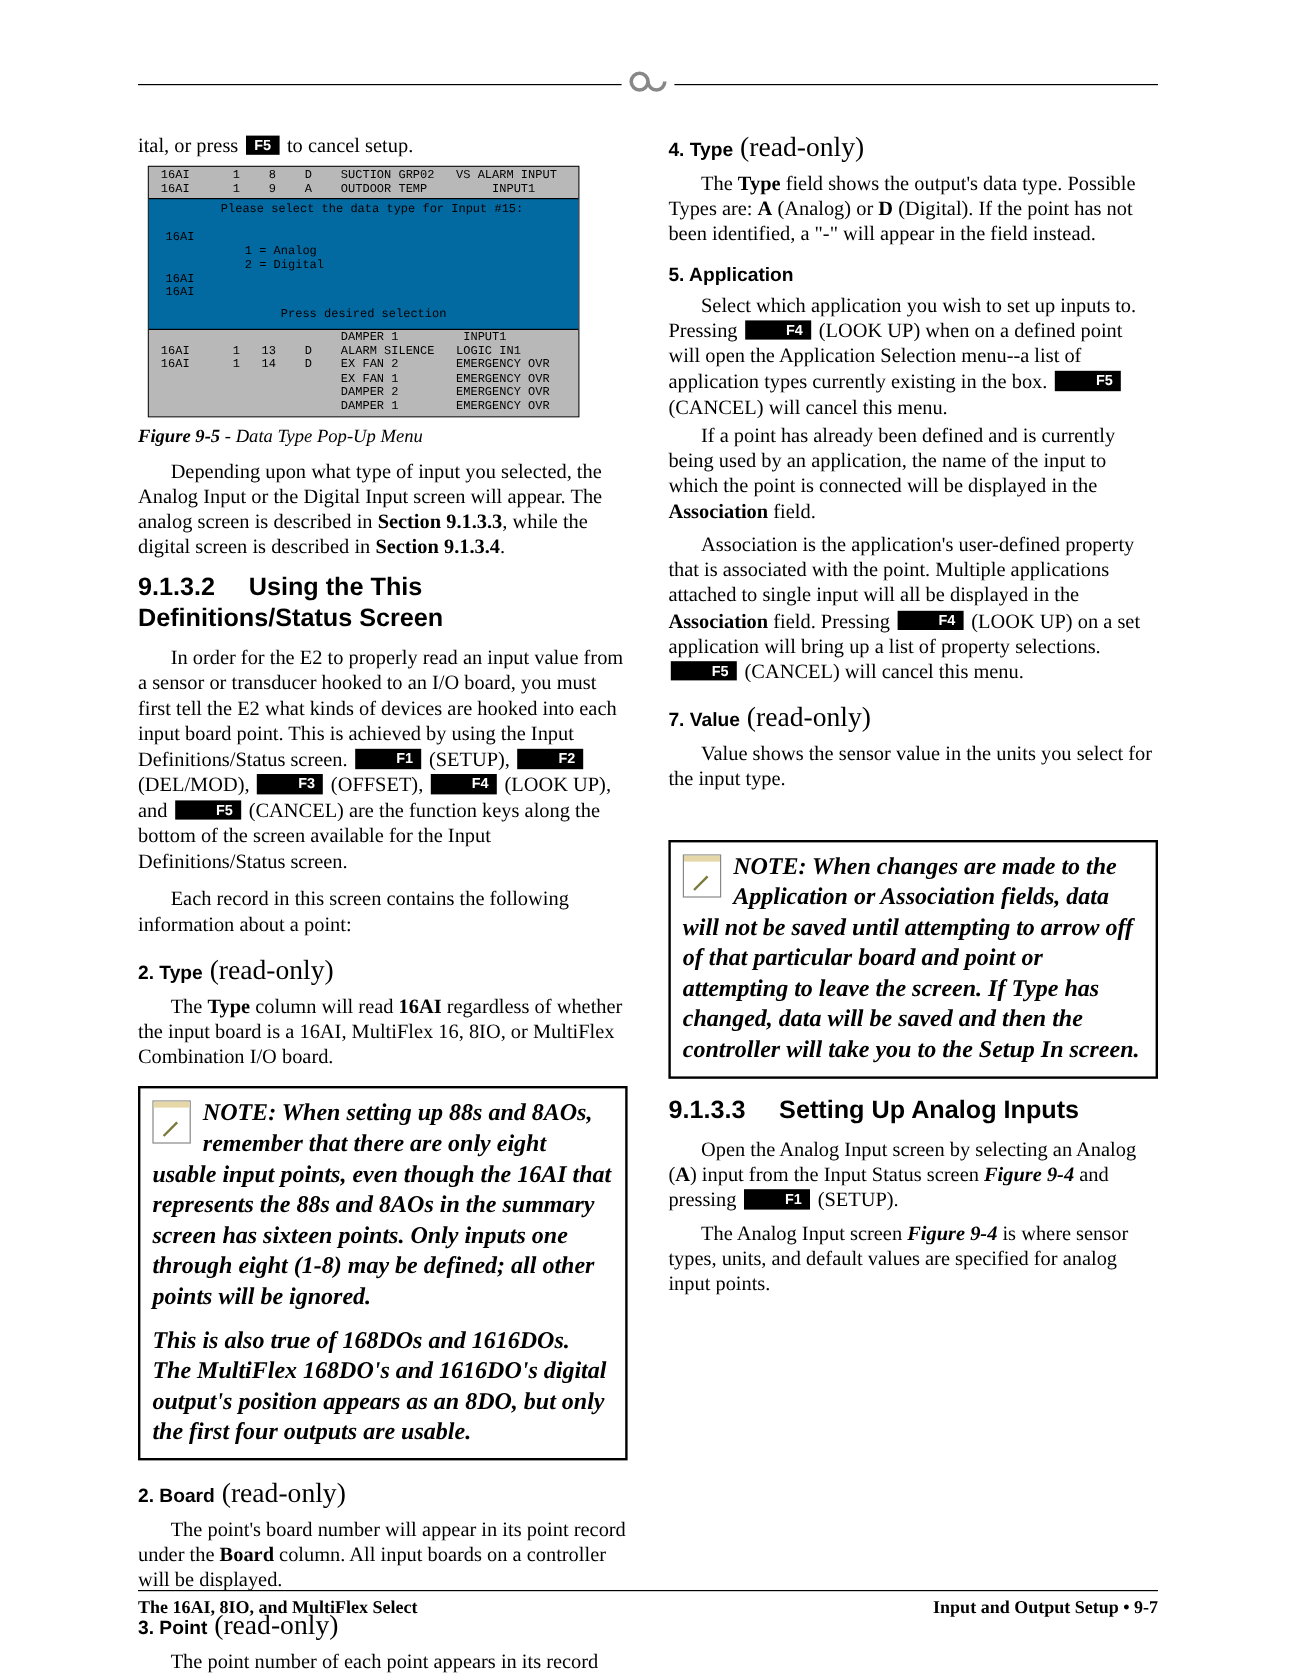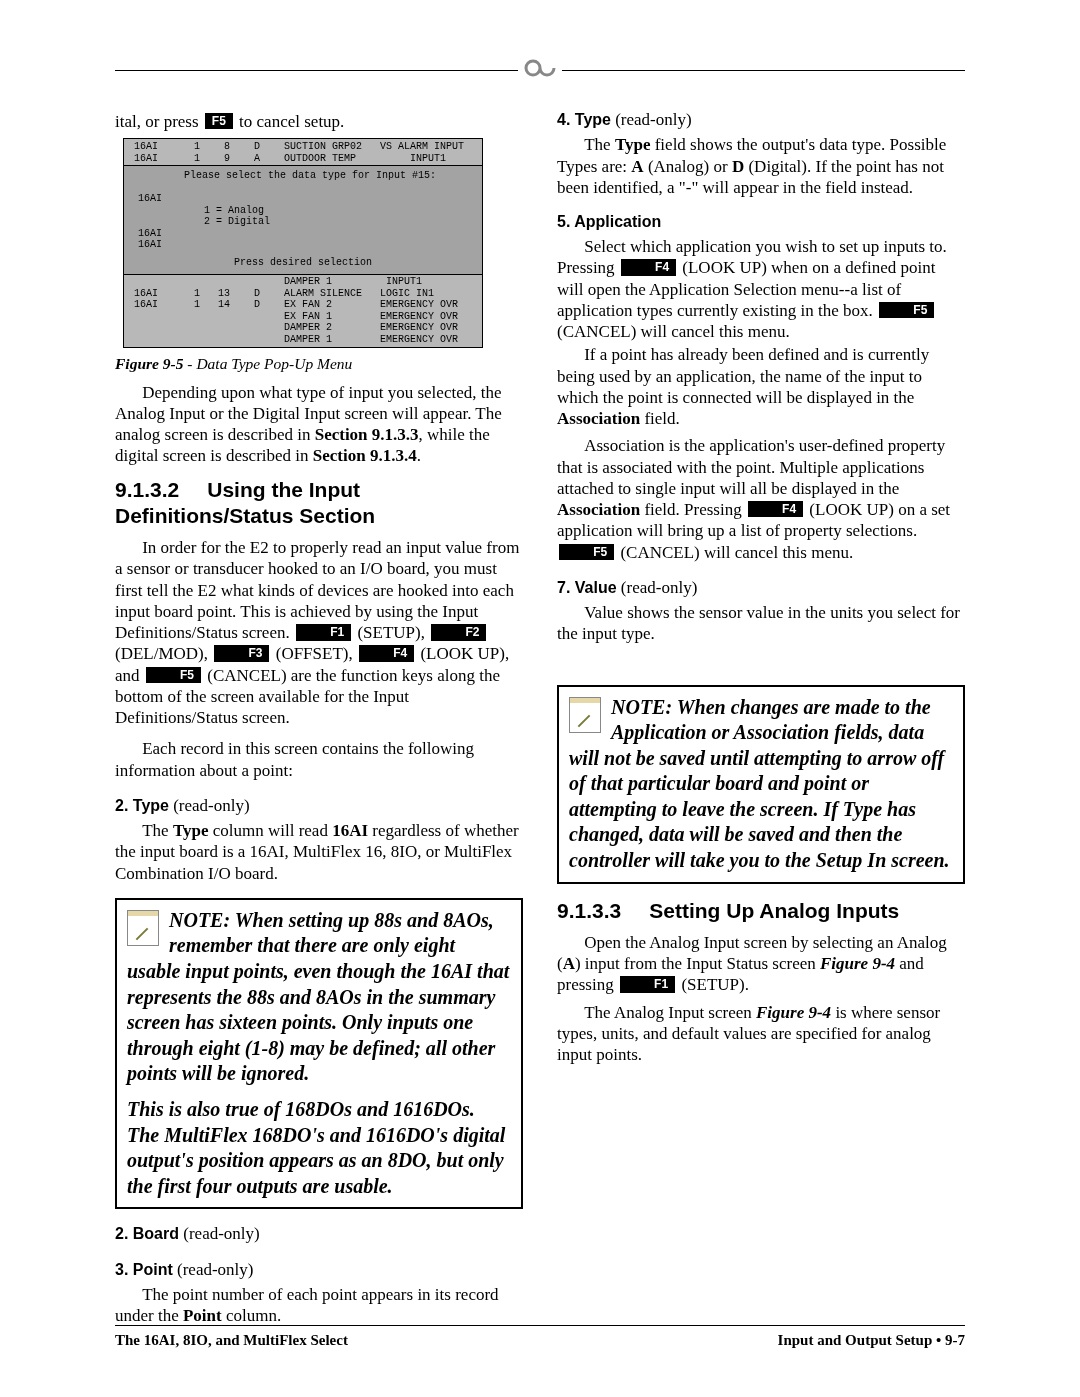--- a/index.html
+++ b/index.html
@@ -75,39 +75,39 @@
   .h-item {
     font-family: Arial, Helvetica, sans-serif;
     font-weight: bold;
     font-size: 16px;
     margin-top: 14px;
     margin-bottom: 4px;
   }
   .h-item .ro {
     font-weight: normal;
     font-family: "Times New Roman", Times, serif;
-    font-size: 17px;
+    font-size: 23px;
   }
   .fig {
     width: 360px;
     margin: 6px 0 6px 8px;
     font-family: "Courier New", monospace;
     font-size: 10px;
     line-height: 1.15;
     overflow: hidden;
   }
   .fig-inner {
     border: 1px solid #000;
     background: #b8b8b8;
     padding: 2px 0 2px 0;
   }
   .fig-row { display:flex; padding: 0 4px; }
   .fig-row span { white-space: pre; }
   .fig-mid {
-    background: #a3a3a3;
+    background: #0369a1;
     border-top: 1px solid #000;
     border-bottom: 1px solid #000;
     margin: 1px 0;
     padding: 4px 4px 6px 4px;
   }
   .capt {
     font-style: italic;
     font-size: 15.5px;
     margin: 6px 0 8px 0;
   }
@@ -236,21 +236,21 @@
 
       <p class="capt">
         <span class="b">Figure 9-5</span><span> - Data Type Pop-Up Menu</span>
       </p>
 
       <p class="para">
         <span>Depending upon what type of input you selected, the Analog Input or the Digital Input screen will appear. The analog screen is described in </span><b>Section 9.1.3.3</b><span>, while the digital screen is described in </span><b>Section 9.1.3.4</b><span>.</span>
       </p>
 
       <div class="h-sec">
-        <span class="num">9.1.3.2</span><span>Using the Input Definitions/Status Section</span>
+        <span class="num">9.1.3.2</span><span>Using the This Definitions/Status Screen</span>
       </div>
 
       <p class="para">
         <span>In order for the E2 to properly read an input value from a sensor or transducer hooked to an I/O board, you must first tell the E2 what kinds of devices are hooked into each input board point. This is achieved by using the Input Definitions/Status screen.</span>
         <span class="fkey">F1</span>
         <span>(SETUP),</span>
         <span class="fkey">F2</span>
         <span>(DEL/MOD),</span>
         <span class="fkey">F3</span>
         <span>(OFFSET),</span>
@@ -271,20 +271,23 @@
 
       <div class="notebox">
         <span class="icon"></span>
         <p>NOTE: When setting up 88s and 8AOs, remember that there are only eight usable input points, even though the 16AI that represents the 88s and 8AOs in the summary screen has sixteen points. Only inputs one through eight (1-8) may be defined; all other points will be ignored.</p>
         <p class="second">This is also true of 168DOs and 1616DOs. The MultiFlex 168DO's and 1616DO's digital output's position appears as an 8DO, but only the first four outputs are usable.</p>
       </div>
 
       <div class="h-item">
         <span>2. Board</span><span class="ro"> (read-only)</span>
       </div>
+      <p class="para">
+        <span>The point's board number will appear in its point record under the </span><b>Board</b><span> column. All input boards on a controller will be displayed.</span>
+      </p>
 
       <div class="h-item">
         <span>3. Point</span><span class="ro"> (read-only)</span>
       </div>
       <p class="para">
         <span>The point number of each point appears in its record under the </span><b>Point</b><span> column.</span>
       </p>
     </div>
 
     <div class="col">

